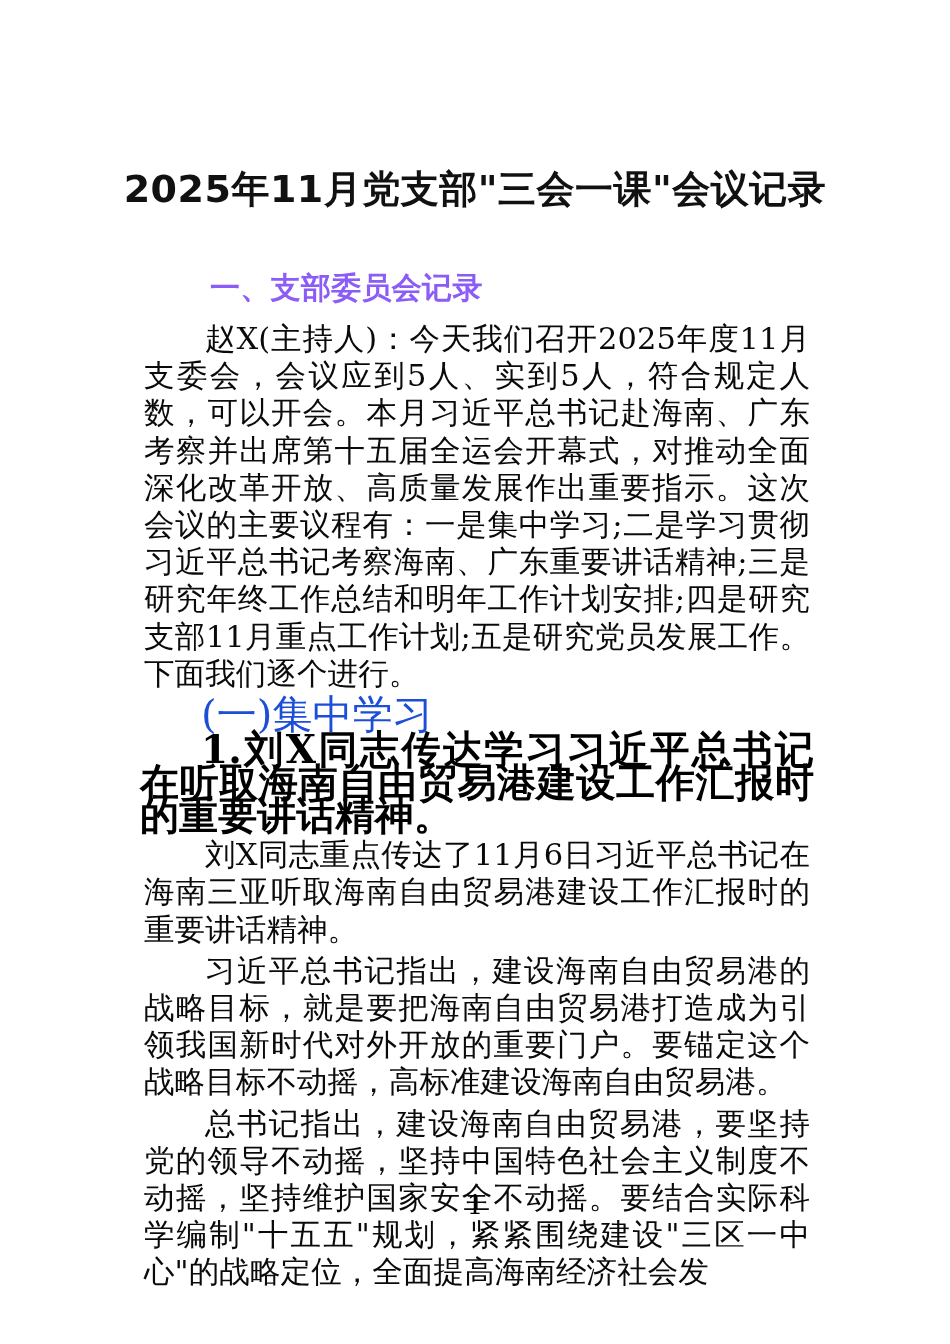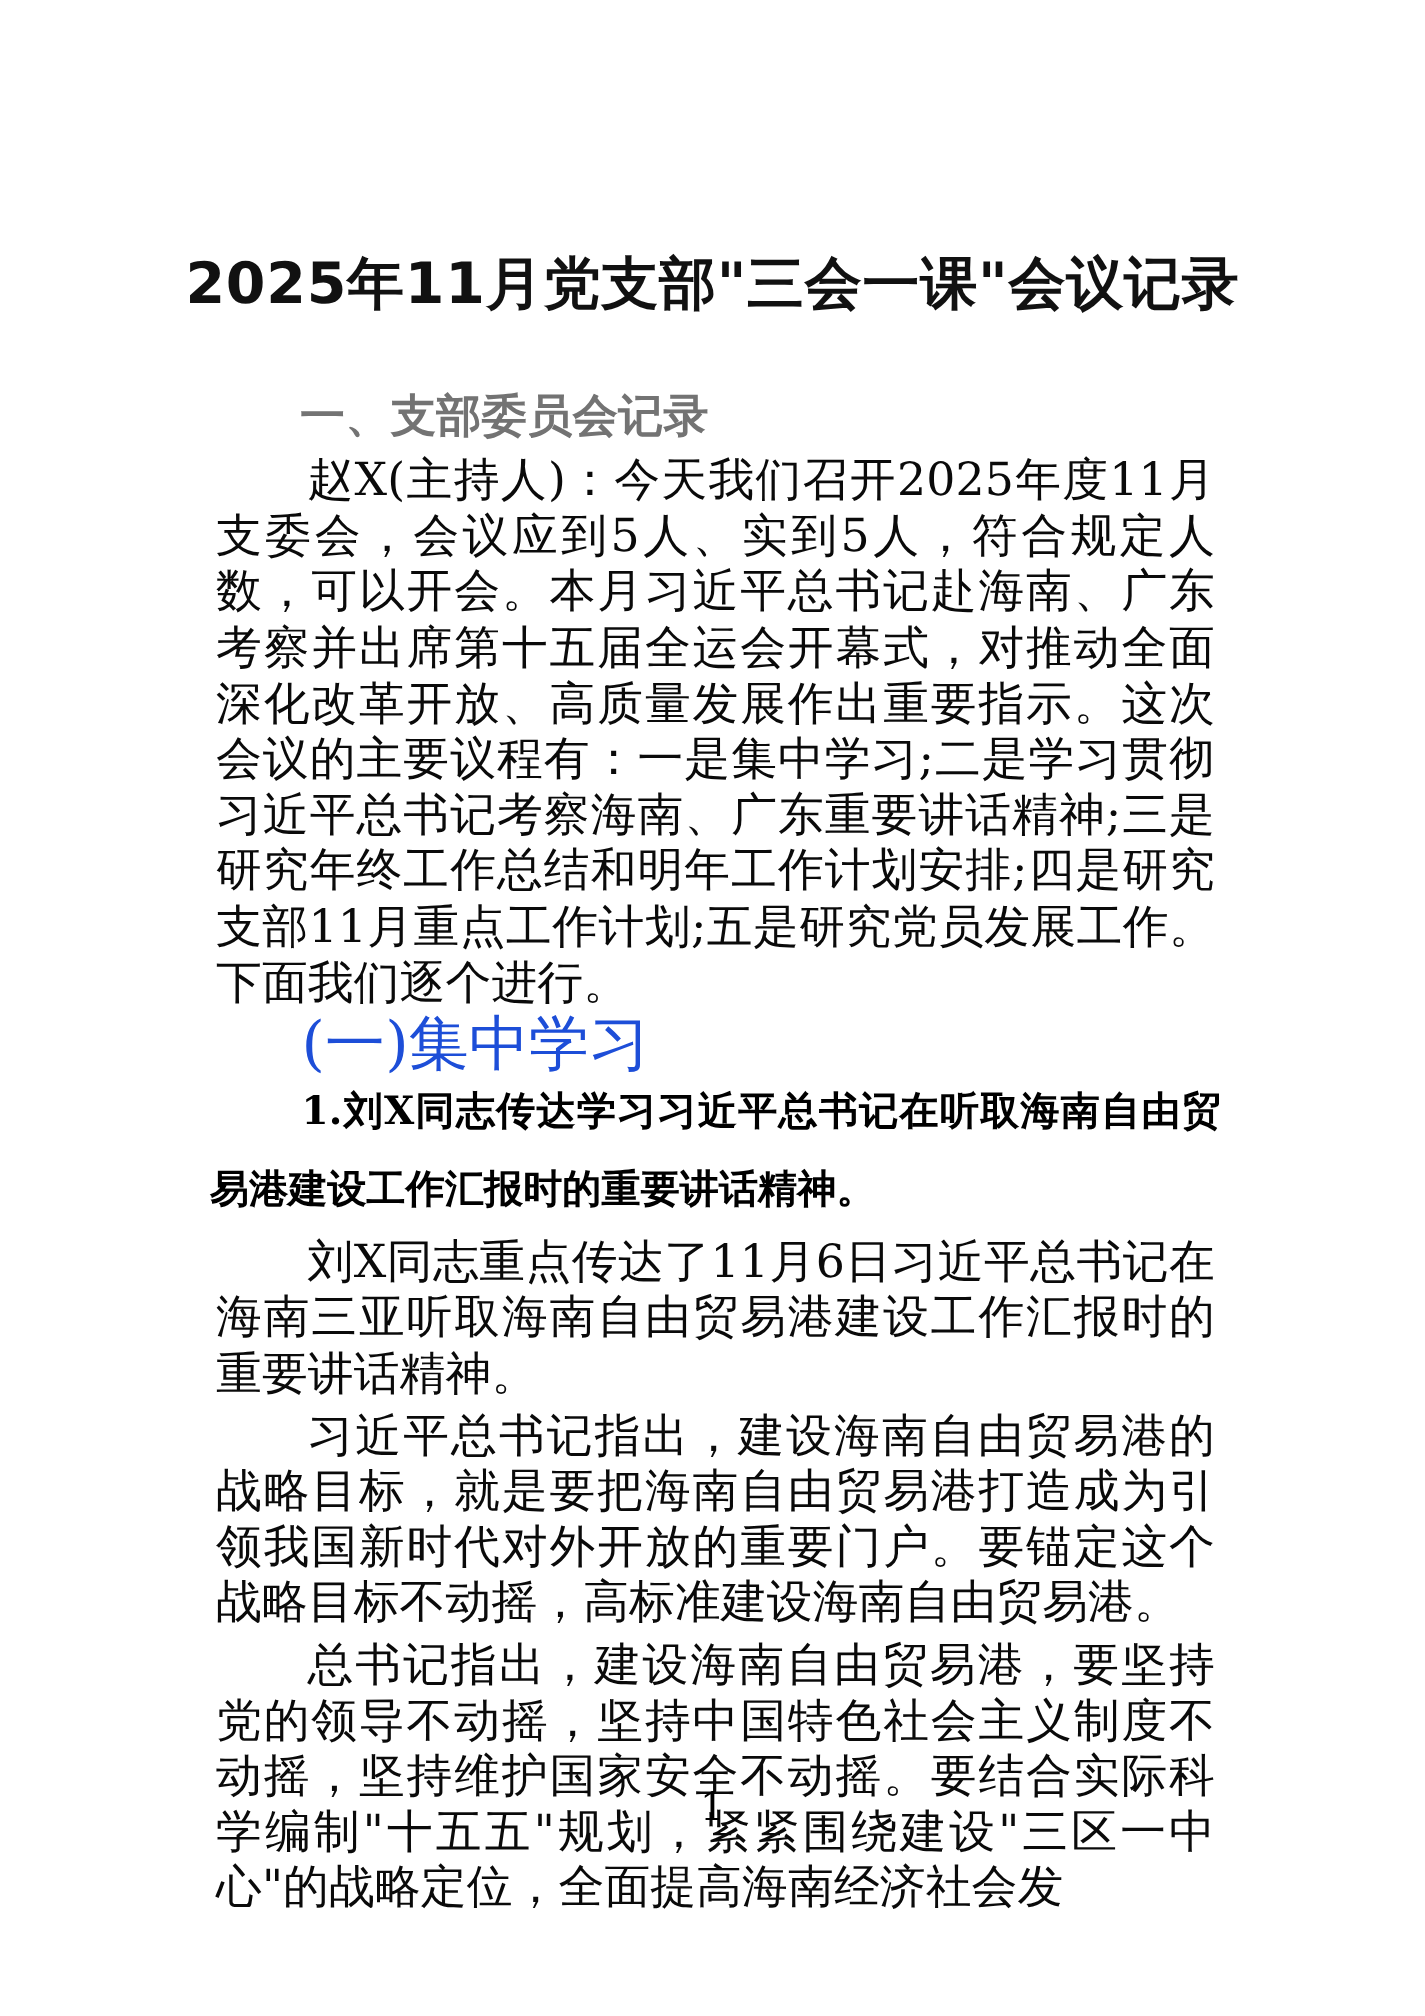--- a/index.html
+++ b/index.html
@@ -66,39 +66,39 @@
     text-align: justify;
     text-justify: inter-ideograph;
     text-indent: 61px;
     letter-spacing: 0.1px;
     font-family: "DejaVu Serif", "Liberation Serif", serif;
     color: #0a0a0a;
   }
 
   
   p.heading-sec {
-    margin: 2px;
+    margin: 12px;
     padding: 0;
     font-family: "DejaVu Sans", "Liberation Sans", sans-serif;
     font-weight: 700;
     font-size: 30px;
     line-height: 41px;
     text-indent: 58px;
     letter-spacing: 0.3px;
-    color: #737373;
+    color: #8b5cf6;
   }
 
   
   p.heading-item {
     margin: 0;
     padding: 0;
     font-family: "DejaVu Serif", "Liberation Serif", serif;
     font-weight: 700;
-    font-size: 26px;
-    line-height: 52px;
+    font-size: 39px;
+    line-height: 33px;
     text-align: justify;
     text-justify: inter-ideograph;
     text-indent: 61px;
     letter-spacing: 0.1px;
     color: #000000;
   }
 
   
   p.sublabel {
     margin: 0;

